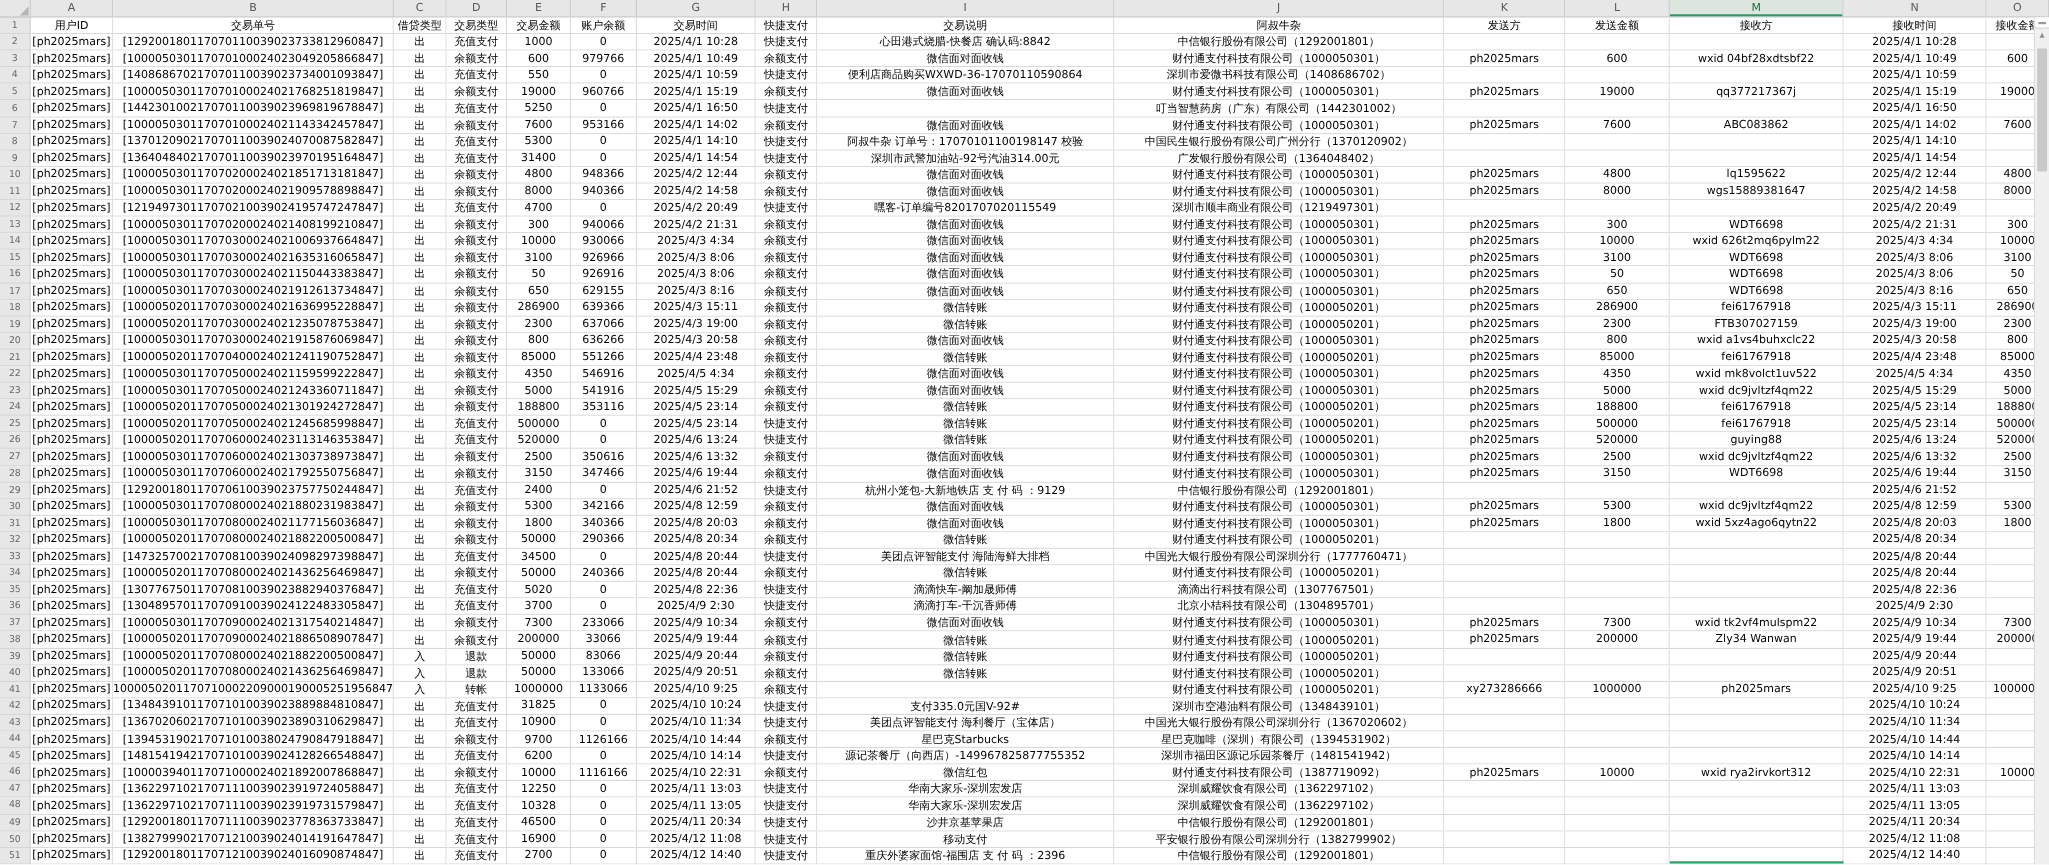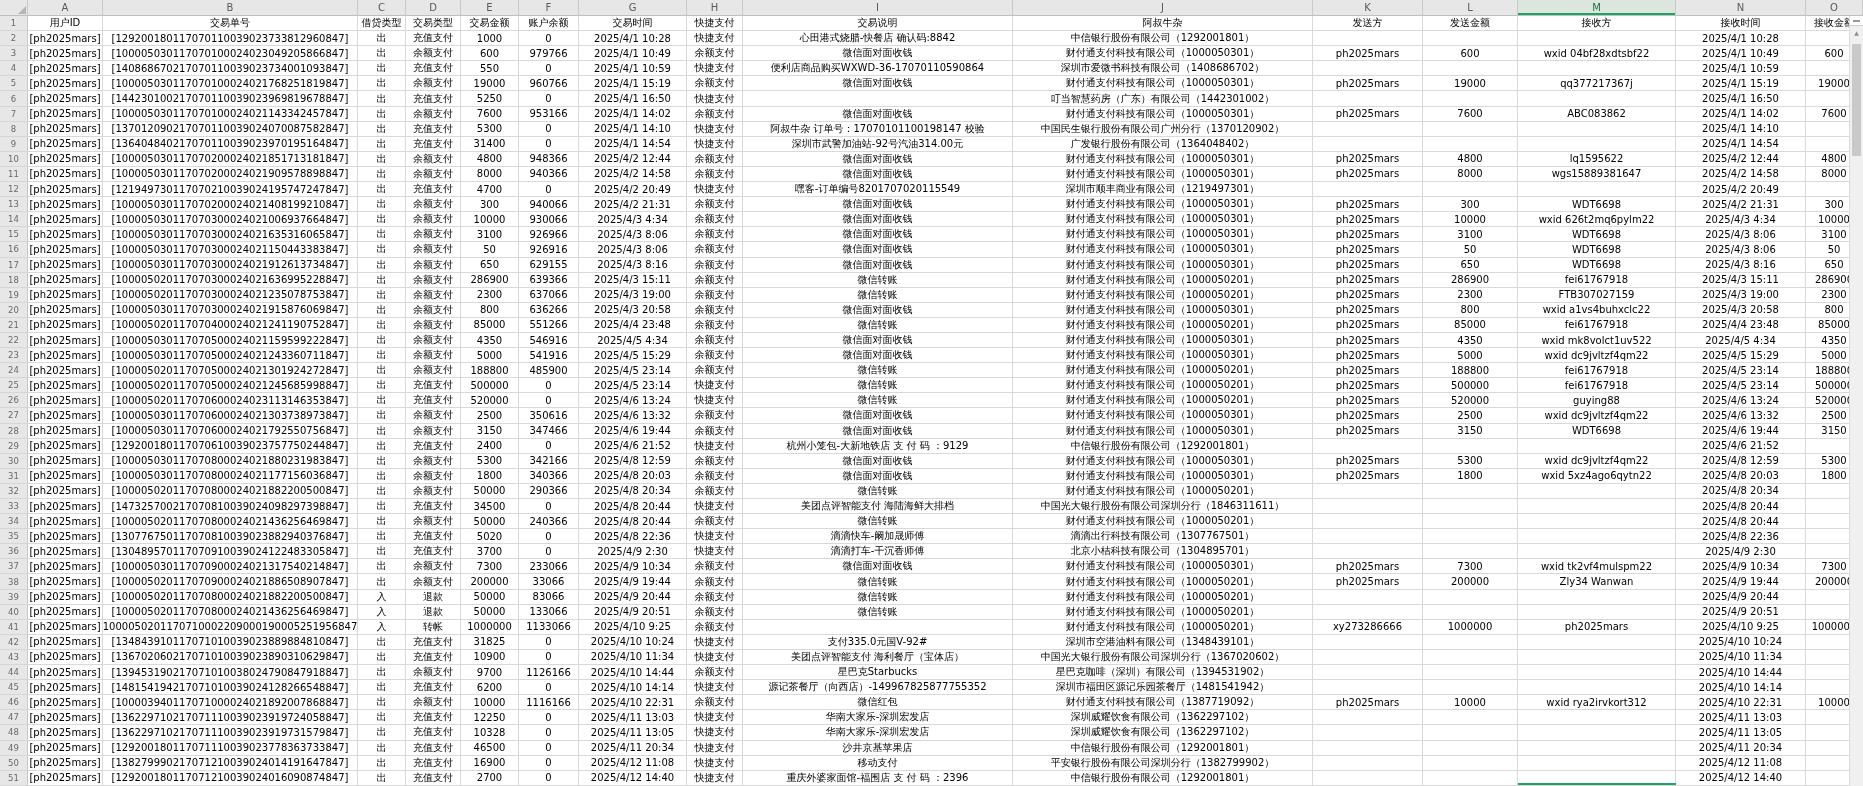--- a/index.html
+++ b/index.html
@@ -432,21 +432,21 @@
       <div class="cell">5000</div>
       <div class="cell">wxid dc9jvltzf4qm22</div>
       <div class="cell">2025/4/5 15:29</div>
       <div class="cell">5000</div>
       <div class="rownum">24</div>
       <div class="cell">[ph2025mars]</div>
       <div class="cell">[100005020117070500024021301924272847]</div>
       <div class="cell">出</div>
       <div class="cell">余额支付</div>
       <div class="cell">188800</div>
-      <div class="cell">485900</div>
+      <div class="cell">353116</div>
       <div class="cell">2025/4/5 23:14</div>
       <div class="cell">余额支付</div>
       <div class="cell">微信转账</div>
       <div class="cell">财付通支付科技有限公司（1000050201）</div>
       <div class="cell">ph2025mars</div>
       <div class="cell">188800</div>
       <div class="cell">fei61767918</div>
       <div class="cell">2025/4/5 23:14</div>
       <div class="cell">188800</div>
       <div class="rownum">25</div>
@@ -580,21 +580,21 @@
       <div class="rownum">33</div>
       <div class="cell">[ph2025mars]</div>
       <div class="cell">[147325700217070810039024098297398847]</div>
       <div class="cell">出</div>
       <div class="cell">充值支付</div>
       <div class="cell">34500</div>
       <div class="cell">0</div>
       <div class="cell">2025/4/8 20:44</div>
       <div class="cell">快捷支付</div>
       <div class="cell">美团点评智能支付 海陆海鲜大排档</div>
-      <div class="cell">中国光大银行股份有限公司深圳分行（1846311611）</div>
+      <div class="cell">中国光大银行股份有限公司深圳分行（1777760471）</div>
       <div class="cell"></div>
       <div class="cell"></div>
       <div class="cell"></div>
       <div class="cell">2025/4/8 20:44</div>
       <div class="cell"></div>
       <div class="rownum">34</div>
       <div class="cell">[ph2025mars]</div>
       <div class="cell">[100005020117070800024021436256469847]</div>
       <div class="cell">出</div>
       <div class="cell">余额支付</div>

